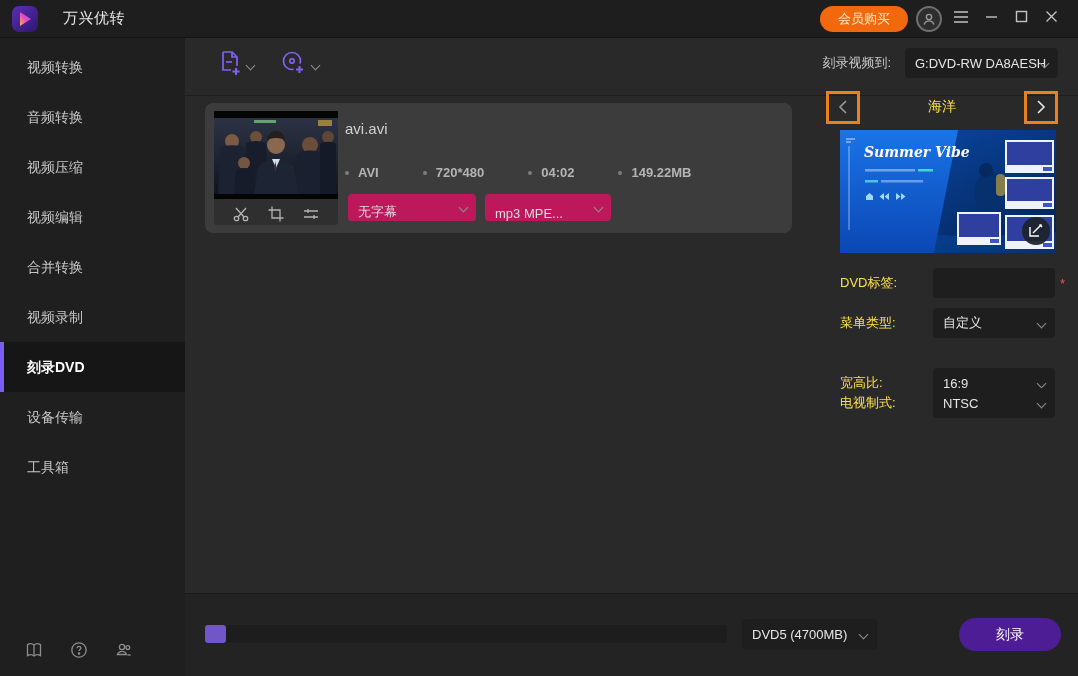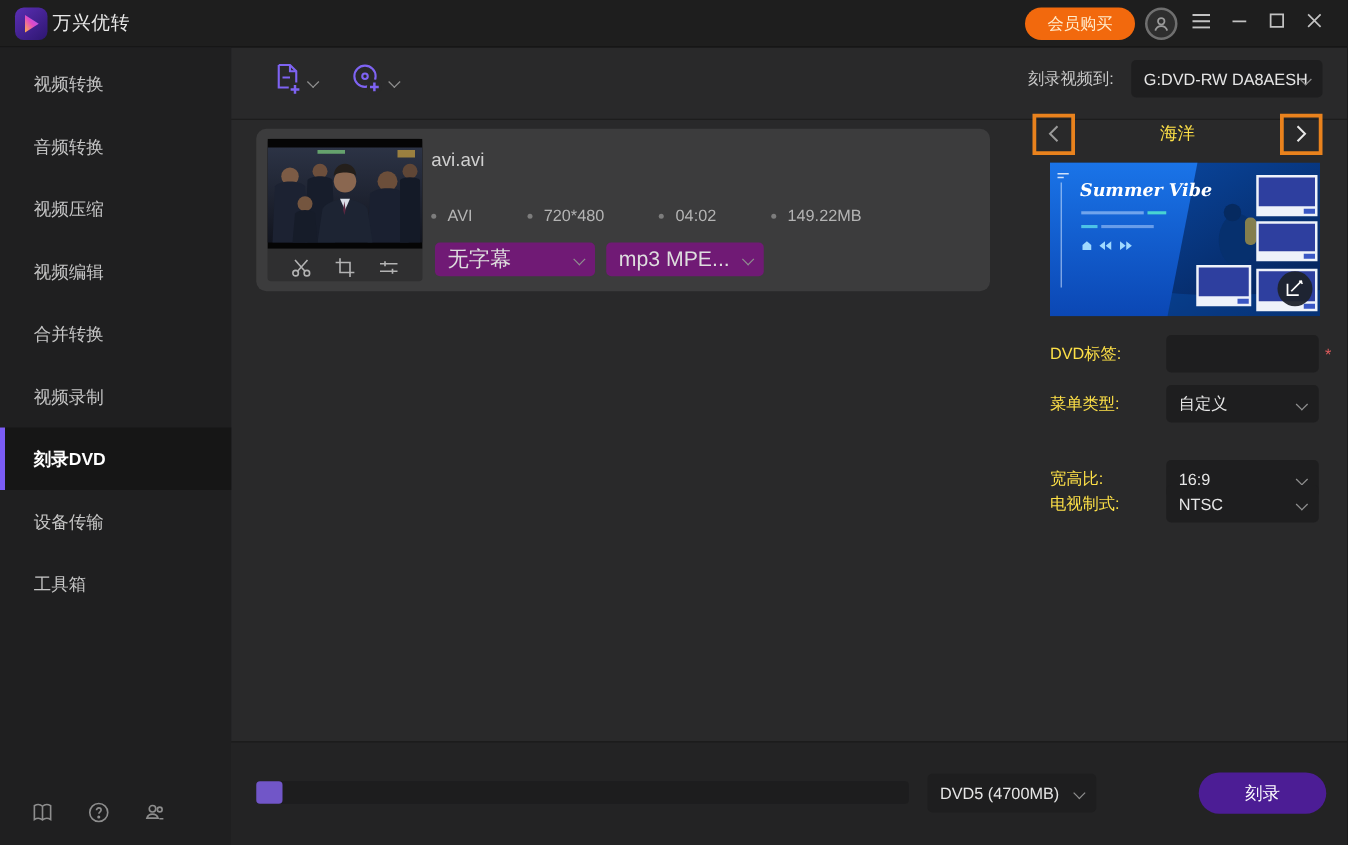--- a/index.html
+++ b/index.html
@@ -2,21 +2,21 @@
 <html><head>
 <meta charset="utf-8">
 <style>
   * { margin:0; padding:0; box-sizing:border-box; }
   html,body { width:1078px; height:676px; background:#121212; font-family:"Liberation Sans","DejaVu Sans",sans-serif; }
   .window { position:relative; width:1078px; height:676px; background:#29292a; overflow:hidden; }
 
   
   .titlebar { position:absolute; top:0; left:0; width:1078px; height:38px; background:#1e1e1e; border-bottom:1px solid #151515; display:flex; align-items:center; }
   .logo { width:26px; height:26px; border-radius:7px; margin-left:12px; background:linear-gradient(140deg,#5b2fb4,#2d1670); display:flex; align-items:center; justify-content:center; }
-  .app-title { color:#e9e9e9; font-size:15px; margin-left:4px; letter-spacing:.5px; }
+  .app-title { color:#e9e9e9; font-size:15px; margin-left:25px; letter-spacing:.5px; }
   .tb-right { margin-left:auto; display:flex; align-items:flex-start; gap:8px; padding-right:16px; }
   .member-btn { background:#f2690d; color:#ffeccd; font-size:13px; border:none; border-radius:14px; height:26px; padding:0 18px; cursor:pointer; }
   .avatar { width:26px; height:26px; border-radius:50%; border:2px solid #6f6f6f; background:#2e2e2e; display:flex; align-items:center; justify-content:center; }
   .winbtn { width:22px; height:22px; display:flex; align-items:center; justify-content:center; color:#c2c2c2; }
 
   
   .sidebar { position:absolute; top:38px; left:0; width:185px; height:638px; background:#1f1f20; }
   .nav { list-style:none; padding-top:4px; }
   .nav li { position:relative; height:50px; line-height:50px; padding-left:27px; font-size:14px; color:#c6c6c6; cursor:pointer; }
   .nav li.active { background:#161616; color:#ffffff; font-weight:bold; }
@@ -36,24 +36,24 @@
   .ctrl { background:#1e1e1f; border-radius:4px; height:30px; display:flex; align-items:center; padding:0 10px; color:#e6e6e6; font-size:13px; cursor:pointer; position:relative; }
   .ctrl .chev { position:absolute; right:10px; top:12px; }
   .burnto .ctrl { width:153px; }
 
   
   .card { position:absolute; left:20px; top:65px; width:587px; height:130px; background:#3c3c3d; border-radius:8px; }
   .thumb-wrap { position:absolute; left:9px; top:8px; width:124px; height:114px; background:#2f2f30; border-radius:3px; }
   .thumb-tools { position:absolute; left:0; bottom:2px; width:124px; display:flex; justify-content:space-around; padding:0 10px; }
   .thumb-tools span { display:flex; width:18px; height:18px; cursor:pointer; }
   .filename { position:absolute; left:140px; top:17px; color:#d0d0d0; font-size:15px; }
-  .meta-row { position:absolute; left:140px; top:62px; display:flex; gap:44px; }
+  .meta-row { position:absolute; left:140px; top:62px; display:flex; gap:44px;font-weight:bold; }
   .meta-item { display:flex; align-items:center; gap:9px; color:#b4b4b4; font-size:13px; }
   .meta-item i { width:4px; height:4px; border-radius:50%; background:#7d7d7d; }
-  .card .select { position:absolute; top:91px; width:128px; height:27px; background:#701a75; border-radius:4px; color:#dedede; font-size:17px; display:flex; align-items:center; padding:0 10px; cursor:pointer; }
+  .card .select { position:absolute; top:91px; width:128px; height:27px; background:#be185d; border-radius:4px; color:#dedede; font-size:13px; display:flex; align-items:flex-end; padding:0 10px; cursor:pointer; }
   .card .select .chev { position:absolute; right:9px; top:10px; }
 
   
   .tpl-row { position:absolute; top:52px; left:641px; width:232px; height:34px; display:flex; align-items:center; justify-content:space-between; }
   .arrow-btn { width:34px; height:33px; border:3px solid #e9821d; background:transparent; display:flex; align-items:center; justify-content:center; cursor:pointer; }
   .tpl-name { color:#fde047; font-size:14px; }
   .tpl-preview { position:absolute; left:655px; top:92px; width:216px; height:123px; cursor:pointer; }
 
   .form-row { position:absolute; left:655px; width:230px; height:30px; display:flex; align-items:center; }
   .form-label { width:93px; color:#fde047; font-size:13px; }

